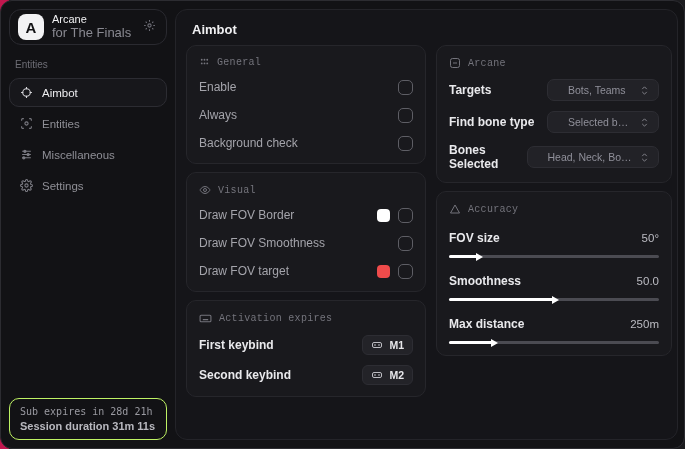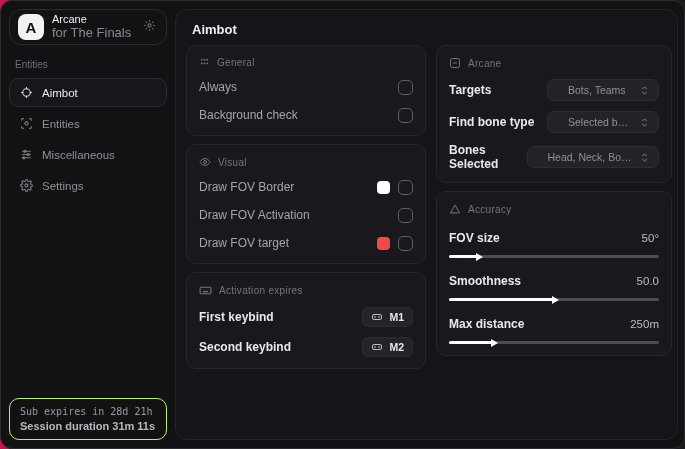--- a/index.html
+++ b/index.html
@@ -61,21 +61,21 @@
   .columns{display:flex;gap:10px;padding:0 10px;}
   .col{display:flex;flex-direction:column;gap:8px;}
   .col-left{width:240px;flex:0 0 240px;}
   .col-right{width:236px;flex:0 0 236px;}
   .card{
     background:#19191d;border:1px solid #26262b;border-radius:10px;
     padding:11px 12px;box-sizing:border-box;
   }
   .card-header{
     display:flex;align-items:center;gap:7px;
-    font-family:Liberation Sans, sans-serif;font-size:10px;color:#74747c;
+    font-family:Liberation Mono, monospace;font-size:10px;color:#74747c;
     letter-spacing:.3px;margin-bottom:10px;
   }
   .card-header .hicon{display:flex;align-items:center;color:#74747c;}
   .row{display:flex;align-items:center;justify-content:space-between;margin-top:10px;min-height:18px;}
   .row:first-of-type{margin-top:2px;}
   .row-label{font-size:12px;color:#a4a4ab;}
   .row-label.strong{color:#e9e9ec;font-weight:700;}
   .row-right{display:flex;align-items:center;gap:8px;}
   .checkbox{
     width:15px;height:15px;border:1.5px solid #5e5e65;border-radius:5px;
@@ -197,20 +197,24 @@
                   <circle cx="12" cy="6" r="2"></circle>
                   <circle cx="18" cy="6" r="2"></circle>
                   <circle cx="6" cy="14" r="2"></circle>
                   <circle cx="12" cy="14" r="2"></circle>
                   <circle cx="18" cy="14" r="2"></circle>
                 </svg>
             </span>
             <span>General</span>
           </div>
           <div class="row">
+            <span class="row-label">Enable</span>
+            <span class="checkbox"></span>
+          </div>
+          <div class="row">
             <span class="row-label">Always</span>
             <span class="checkbox"></span>
           </div>
           <div class="row">
             <span class="row-label">Background check</span>
             <span class="checkbox"></span>
           </div>
         </div>
 
         <div class="card">
@@ -224,21 +228,21 @@
             <span>Visual</span>
           </div>
           <div class="row">
             <span class="row-label">Draw FOV Border</span>
             <span class="row-right">
               <span class="swatch" style="background: rgb(255, 255, 255);"></span>
               <span class="checkbox"></span>
             </span>
           </div>
           <div class="row">
-            <span class="row-label">Draw FOV Activation</span>
+            <span class="row-label">Draw FOV Smoothness</span>
             <span class="row-right">
               <span class="checkbox"></span>
             </span>
           </div>
           <div class="row">
             <span class="row-label">Draw FOV target</span>
             <span class="row-right">
               <span class="swatch" style="background: rgb(239, 75, 75);"></span>
               <span class="checkbox"></span>
             </span>

